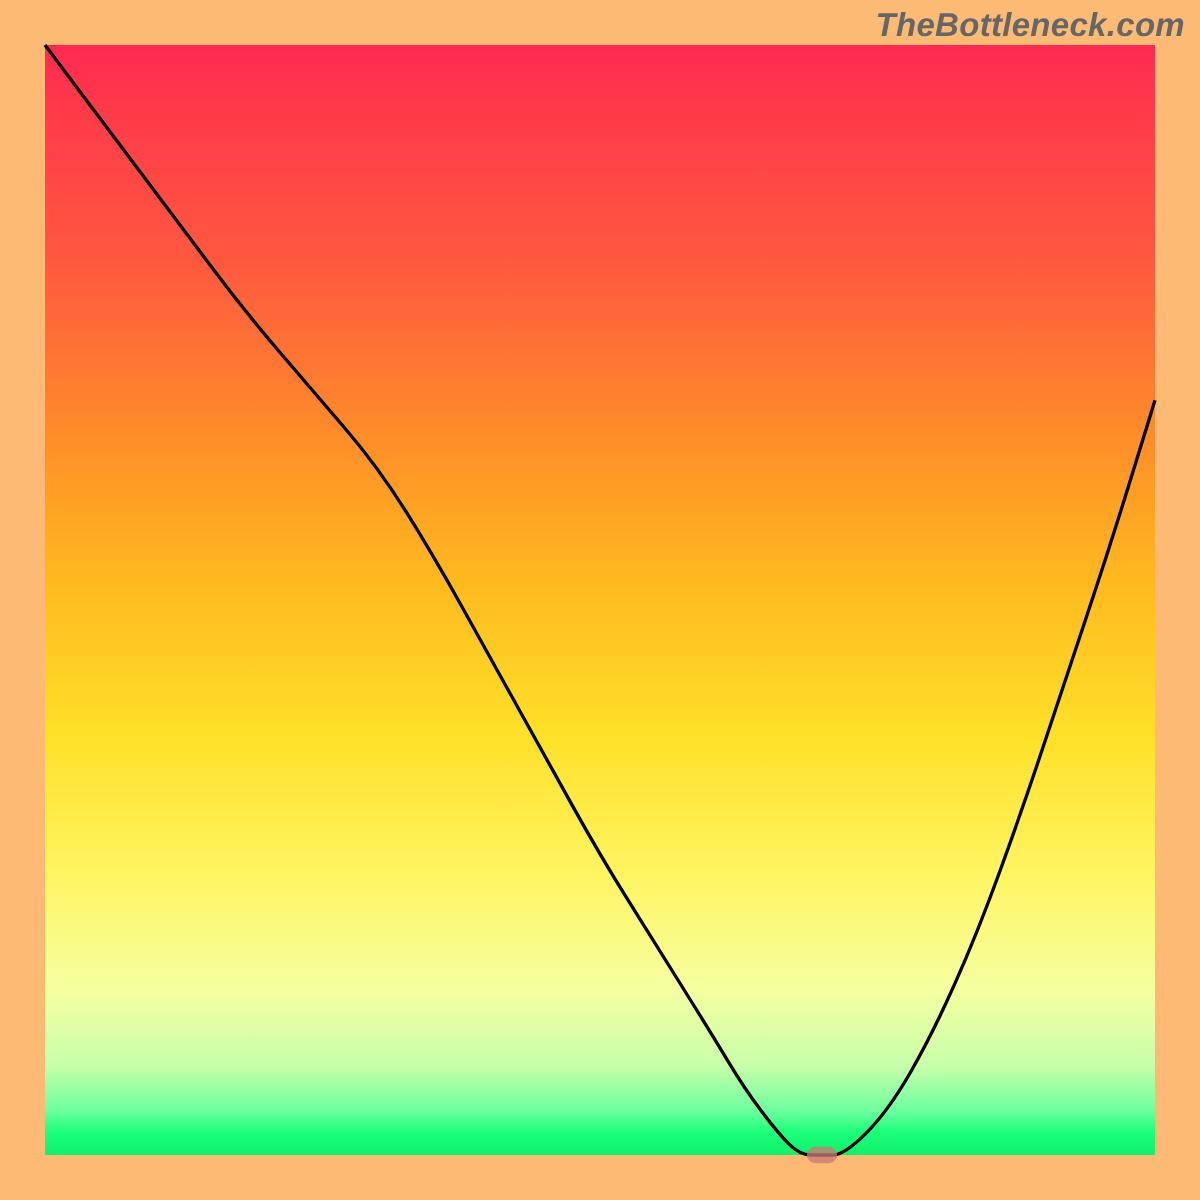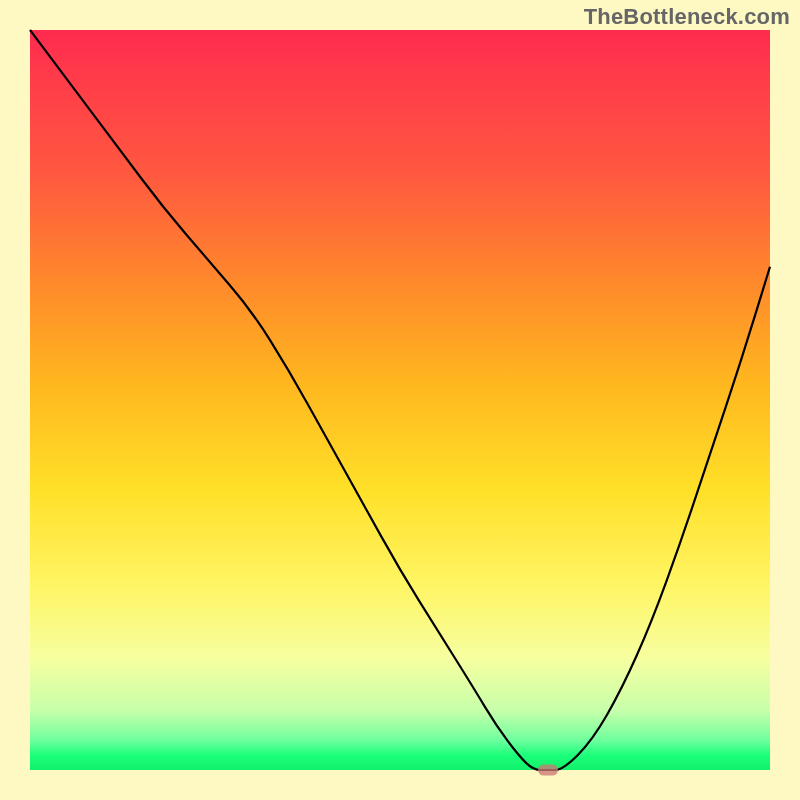--- a/index.html
+++ b/index.html
@@ -8,21 +8,22 @@
     width: 800px;
     height: 800px;
     background: #000;
     overflow: hidden;
     font-family: Arial, Helvetica, sans-serif;
   }
   .frame {
     position: relative;
     width: 800px;
     height: 800px;
-    background: #fef9c3;
+    background: #fdba74;
+    font-style: italic;
   }
   .watermark {
     position: absolute;
     top: 4px;
     right: 10px;
     color: #666;
     font-size: 22px;
     font-weight: 600;
     letter-spacing: 0.2px;
     z-index: 5;

